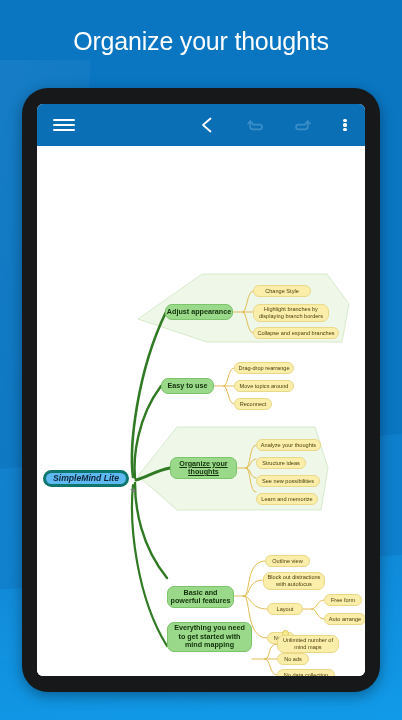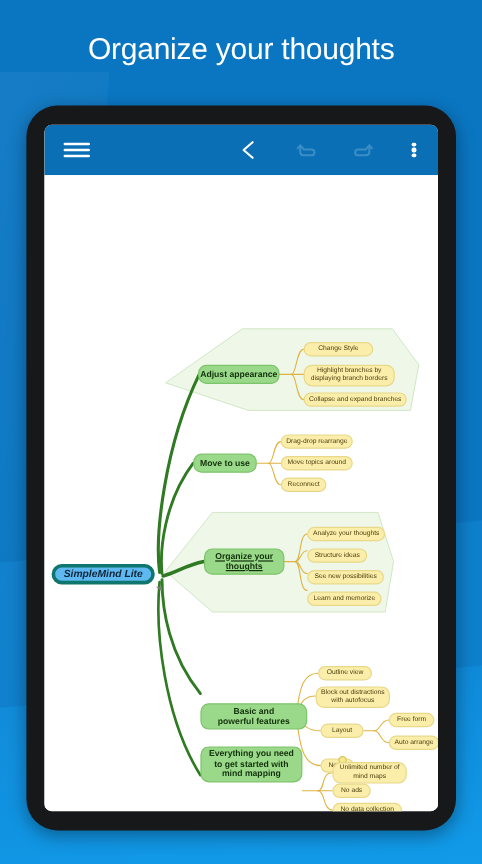--- a/index.html
+++ b/index.html
@@ -296,21 +296,21 @@
         </div>
         <div class="node node-sub" style="left:216px; top:158px; width:76px; height:18px;">
           <span>Highlight branches by
 displaying branch borders</span>
         </div>
         <div class="node node-sub" style="left:216px; top:181px; width:86px; height:12px;">
           <span>Collapse and expand branches</span>
         </div>
 
         <div class="node node-main" style="left:124px; top:232px; width:53px; height:16px;">
-          <span>Move to use</span>
+          <span>Easy to use</span>
         </div>
         <div class="node node-sub" style="left:197px; top:216px; width:60px; height:12px;">
           <span>Drag-drop rearrange</span>
         </div>
         <div class="node node-sub" style="left:197px; top:234px; width:60px; height:12px;">
           <span>Move topics around</span>
         </div>
         <div class="node node-sub" style="left:197px; top:252px; width:38px; height:12px;">
           <span>Reconnect</span>
         </div>
@@ -325,21 +325,21 @@
         <div class="node node-sub" style="left:219px; top:311px; width:50px; height:12px;">
           <span>Structure ideas</span>
         </div>
         <div class="node node-sub" style="left:219px; top:329px; width:64px; height:12px;">
           <span>See new possibilities</span>
         </div>
         <div class="node node-sub" style="left:219px; top:347px; width:62px; height:12px;">
           <span>Learn and memorize</span>
         </div>
 
-        <div class="node node-main" style="left:130px; top:440px; width:89px; height:22px;">
+        <div class="node node-main" style="left:130px; top:440px; width:67px; height:22px;">
           <span>Basic and
 powerful features</span>
         </div>
         <div class="node node-sub" style="left:228px; top:409px; width:45px; height:12px;">
           <span>Outline view</span>
         </div>
         <div class="node node-sub" style="left:226px; top:426px; width:62px; height:18px;">
           <span>Block out distractions
 with autofocus</span>
         </div>

